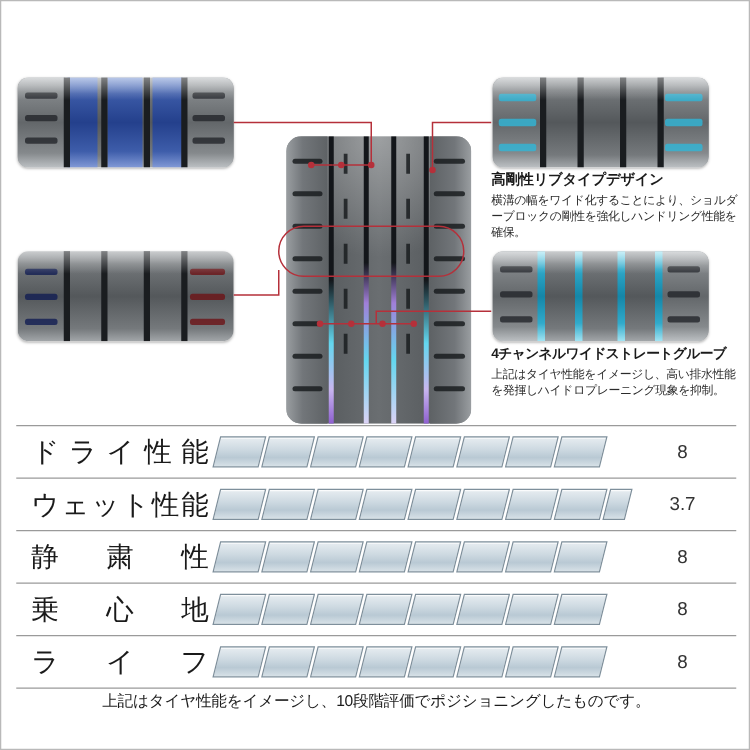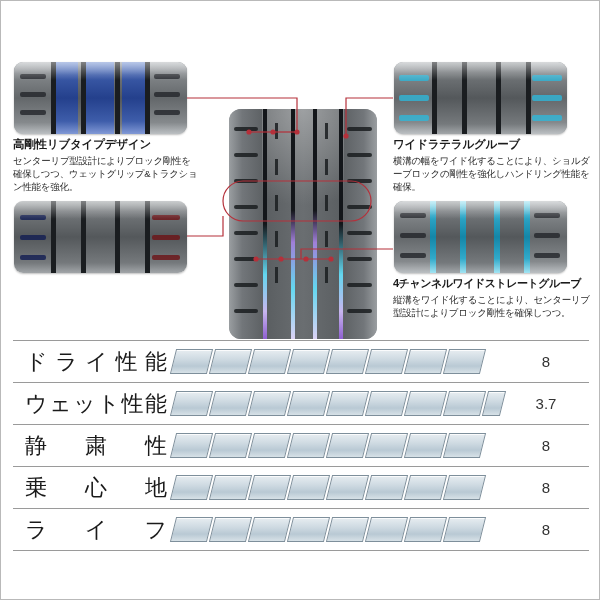--- a/index.html
+++ b/index.html
@@ -286,31 +286,27 @@
       <circle cx="272" cy="131" r="2.6"></circle>
       <circle cx="296" cy="131" r="2.6"></circle>
       <circle cx="345" cy="135" r="2.6"></circle>
       <circle cx="255" cy="258" r="2.6"></circle>
       <circle cx="280" cy="258" r="2.6"></circle>
       <circle cx="305" cy="258" r="2.6"></circle>
       <circle cx="330" cy="258" r="2.6"></circle>
     </g>
   </svg>
 
-  <div class="callout" id="callout-tl">
+  <div class="callout" id="callout-tr">
     <div class="c-title">高剛性リブタイプデザイン</div>
-    <div class="c-body">センターリブ型設計によりブロック剛性を確保しつつ、ウェットグリップ&amp;トラクション性能を強化。</div>
-  </div>
-  <div class="callout" id="callout-tr">
-    <div class="c-title">ワイドラテラルグルーブ</div>
     <div class="c-body">横溝の幅をワイド化することにより、ショルダーブロックの剛性を強化しハンドリング性能を確保。</div>
   </div>
   <div class="callout" id="callout-br">
     <div class="c-title">4チャンネルワイドストレートグルーブ</div>
-    <div class="c-body">縦溝をワイド化することにより、センターリブ型設計によりブロック剛性を確保しつつ。</div>
+    <div class="c-body">上記はタイヤ性能をイメージし、高い排水性能を発揮しハイドロプレーニング現象を抑制。</div>
   </div>
 
   <div class="ratings" id="ratings">
       <div class="rrow">
         <div class="rlabel">
           <span>ド</span>
           <span>ラ</span>
           <span>イ</span>
           <span>性</span>
           <span>能</span>
@@ -398,13 +394,14 @@
           <div class="pgram"></div>
           <div class="pgram"></div>
           <div class="pgram"></div>
           <div class="pgram"></div>
           <div class="pgram"></div>
         </div>
         <div class="rvalue">8</div>
       </div>
     </div>
 
+  <div class="footnote">上記はタイヤ性能をイメージし、10段階評価でポジショニングしたものです。</div>
 </div>
 
 </body></html>

